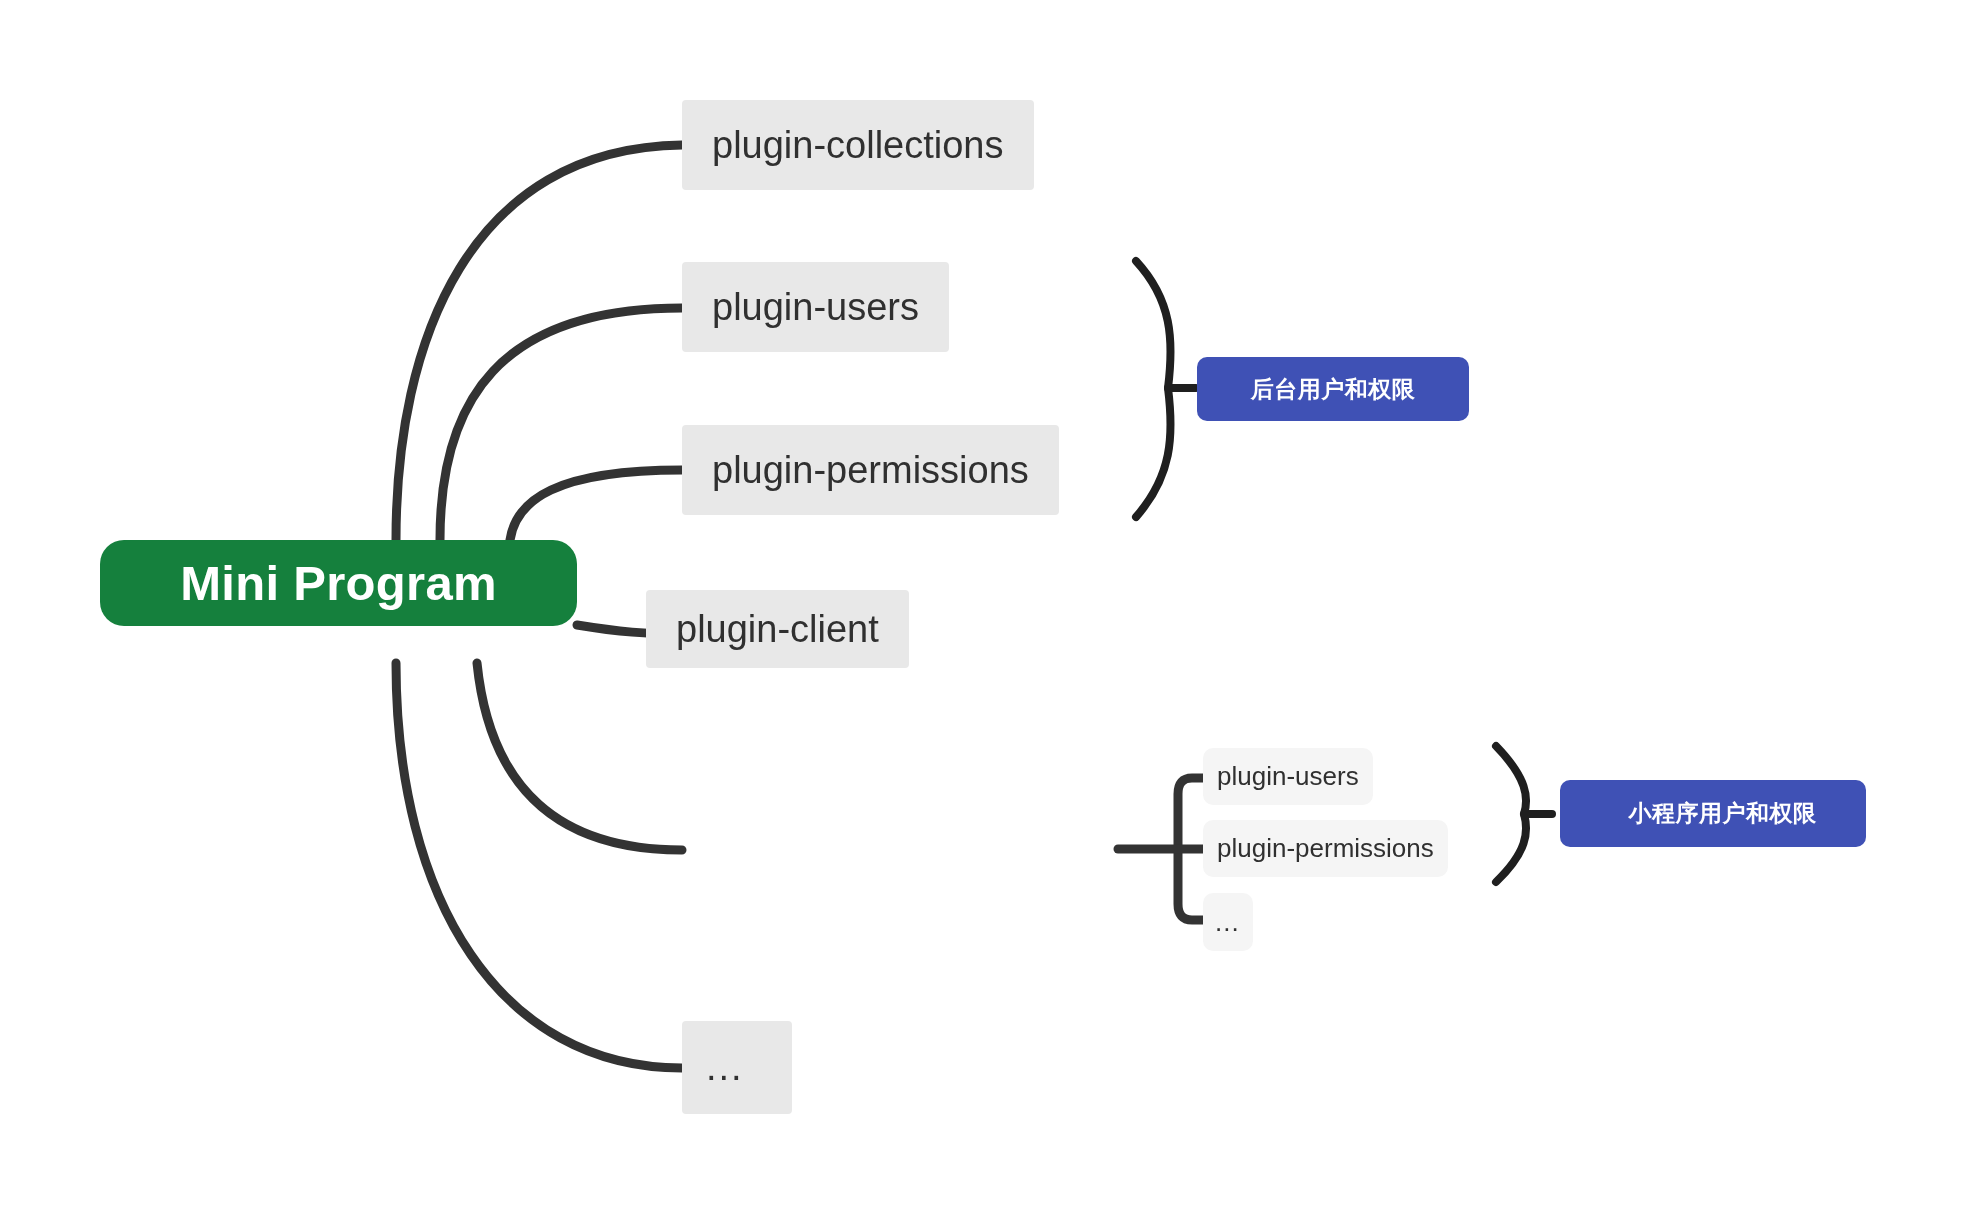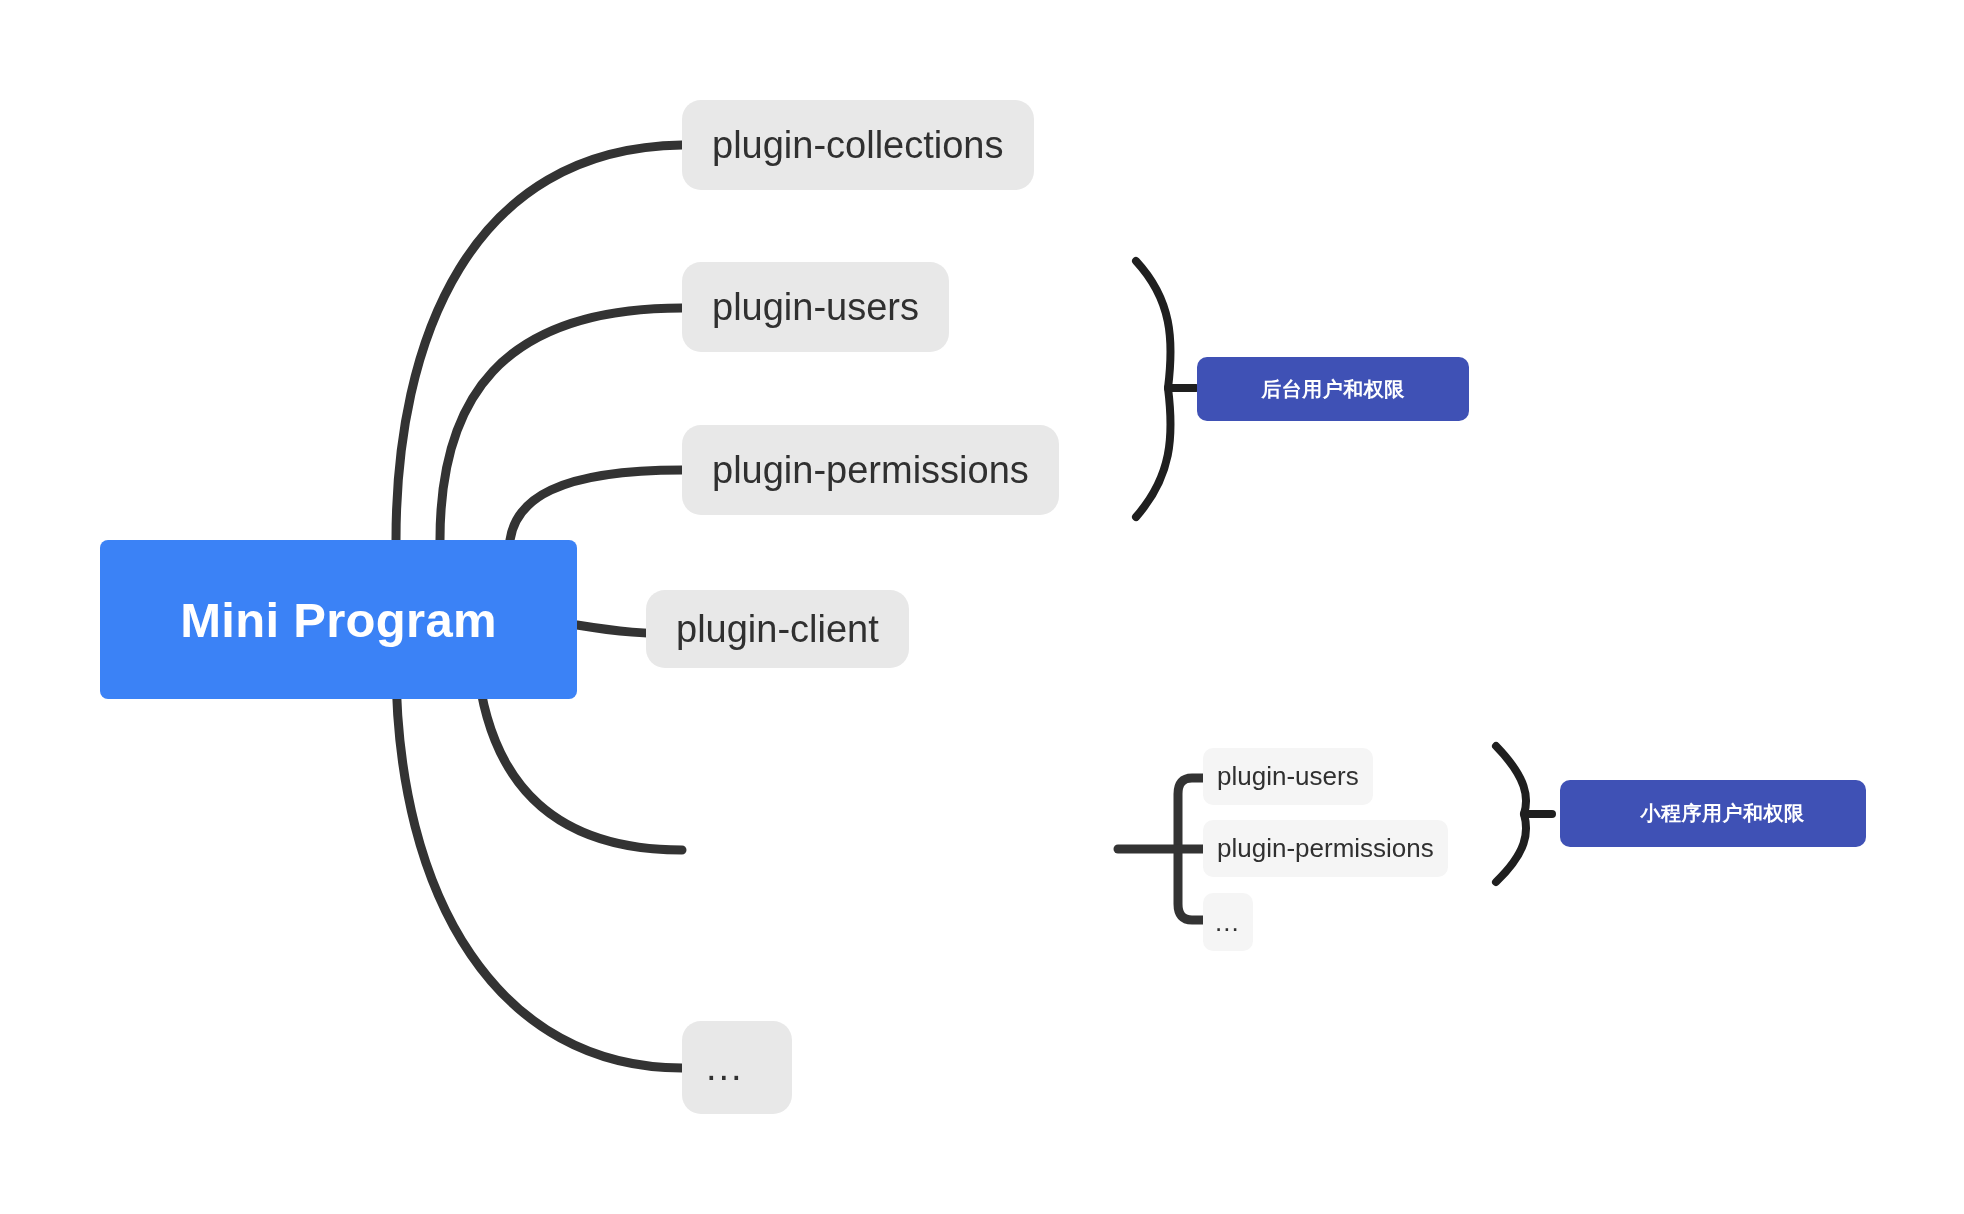--- a/index.html
+++ b/index.html
@@ -29,35 +29,35 @@
     position: absolute;
     display: flex;
     align-items: center;
     box-sizing: border-box;
   }
   
   .node-root {
     left: 100px;
     top: 540px;
     width: 477px;
-    height: 159px;
-    background: #3b82f6;
-    border-radius: 8px;
+    height: 86px;
+    background: #15803d;
+    border-radius: 24px;
     justify-content: center;
   }
   .node-root .label {
     color: #ffffff;
     font-size: 49px;
     font-weight: bold;
     letter-spacing: 0.3px;
   }
   
   .node-l1 {
     background: #E8E8E8;
-    border-radius: 19px;
+    border-radius: 4px;
     padding-left: 30px;
     padding-right: 30px;
   }
   .node-l1 .label {
     color: #303030;
     font-size: 38px;
     font-weight: normal;
     white-space: nowrap;
   }
   
@@ -78,21 +78,21 @@
     position: absolute;
     display: flex;
     align-items: center;
     justify-content: center;
     background: #3F51B5;
     border-radius: 10px;
     box-sizing: border-box;
   }
   .badge .label {
     color: #ffffff;
-    font-size: 20px;
+    font-size: 23px;
     font-weight: bold;
     white-space: nowrap;
     letter-spacing: 0.5px;
   }
   .ellipsis-dots {
     color: #303030;
     font-size: 38px;
     line-height: 0.4;
     letter-spacing: 2px;
   }

